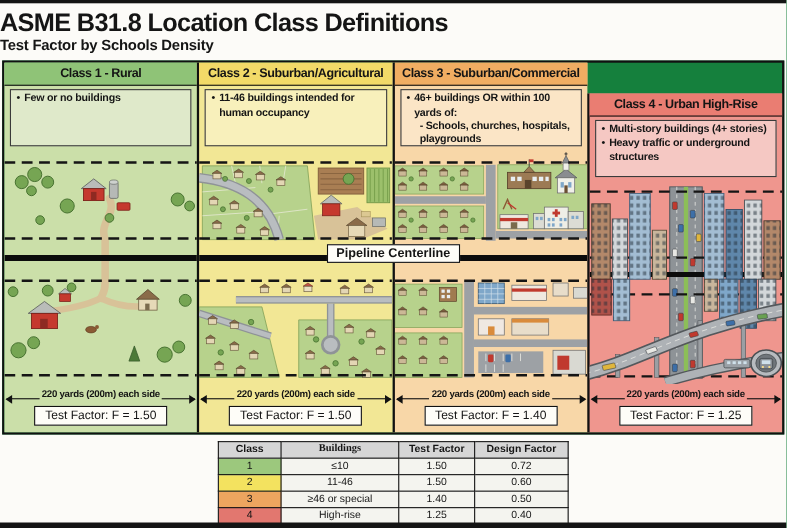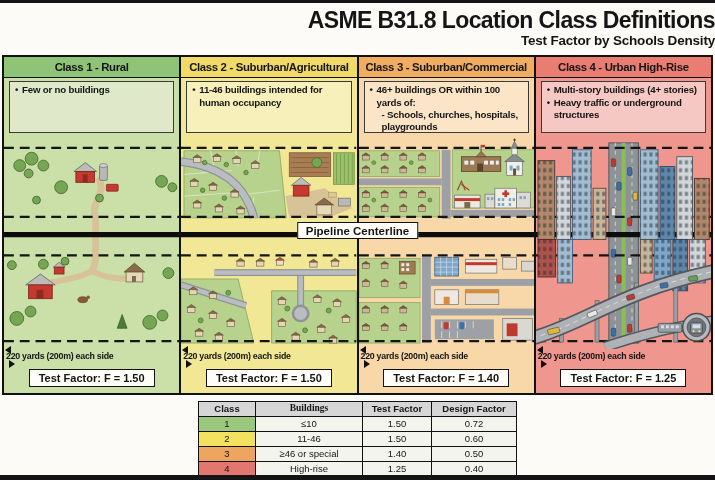--- a/index.html
+++ b/index.html
@@ -2,47 +2,47 @@
 <html><head>
 <meta charset="utf-8">
 <style>
   html,body{margin:0;padding:0;}
   body{
     width:715px;height:480px;position:relative;overflow:hidden;
     background:#fcfbf8;font-family:"Liberation Sans",sans-serif;color:#151515;
   }
   .topbar{height:3px;background:#141414;}
   .bottombar{position:absolute;bottom:0;left:0;width:715px;height:5px;background:#141414;}
-  .titlewrap{text-align:right;padding:5px 0 6px;}
+  .titlewrap{text-align:left;padding:5px 0 6px;}
   .titlewrap h1{margin:0;font-size:23px;font-weight:700;letter-spacing:-0.6px;line-height:1.1;}
   .titlewrap h2{margin:0;font-size:13.5px;font-weight:700;letter-spacing:-0.2px;line-height:1.2;}
   .panel{position:relative;margin:0 2px;height:340px;border:2.5px solid #111;display:flex;background:#15803d;box-sizing:border-box;}
   .col{flex:1;display:flex;flex-direction:column;position:relative;min-width:0;}
   .col + .col{border-left:2px solid #111;}
-  .col1{background:#cbdfa9;} .col2{background:#f2e795;} .col3{background:#f8d7a8;} .col4{background:#ef968e;}
+  .col1{background:#cbdfa9;} .col2{background:#f2e795;} .col3{background:#f8d7a8;} .col4{background:#ef968e;margin-top:28px;}
   .col-header{height:20px;line-height:20px;text-align:center;font-weight:700;font-size:11.4px;letter-spacing:-0.35px;border-bottom:1.8px solid #111;white-space:nowrap;}
   .col1 .col-header{background:#8fc377;} .col2 .col-header{background:#f2da68;}
   .col3 .col-header{background:#f0ad62;} .col4 .col-header{background:#ea7d72;}
   .desc{height:46px;margin:3px 5px 2px;border:1px solid #3a3a3a;padding:2px 4px;box-sizing:content-box;overflow:hidden;}
   .col1 .desc{background:#dfe9ca;} .col2 .desc{background:#f8f0bb;}
   .col3 .desc{background:#fbe5c6;} .col4 .desc{background:#f5c8c3;}
   .desc ul{margin:0;padding:0;list-style:none;}
   .desc li{font-size:9.7px;font-weight:700;line-height:1.24;letter-spacing:-0.2px;position:relative;padding-left:8px;}
   .desc li::before{content:"\2022";position:absolute;left:1px;}
   .desc li.sub{padding-left:13px;}
   .desc li.sub::before{content:"";}
   .art{flex:1;position:relative;}
   .art svg{position:absolute;inset:0;width:100%;height:100%;display:block;}
-  .dist{display:flex;align-items:flex-start;height:14px;padding:0 2px;gap:2px;flex-direction:column;}
+  .dist{display:flex;align-items:flex-end;height:14px;padding:0 2px;gap:2px;}
   .aline{flex:1;height:1.8px;background:#111;position:relative;min-width:8px;}
   .aline.l::before{content:"";position:absolute;left:-1px;top:-3.1px;width:0;height:0;border:4px solid transparent;border-right:6px solid #111;border-left:0;}
   .aline.r::after{content:"";position:absolute;right:-1px;top:-3.1px;width:0;height:0;border:4px solid transparent;border-left:6px solid #111;border-right:0;}
   .dist span{font-size:8.8px;font-weight:700;white-space:nowrap;letter-spacing:-0.25px;}
   .tf{height:30px;display:flex;align-items:center;justify-content:center;}
-  .tf span{background:#fefdf8;border:1.7px solid #111;padding:2px 9px;font-size:11px;font-weight:700;white-space:nowrap;}
+  .tf span{background:#fefdf8;border:1.7px solid #111;padding:2px 9px;font-size:11px;font-weight:400;white-space:nowrap;}
   .pipe-label{position:absolute;left:50%;top:165px;transform:translateX(-50%);background:#fefdf8;border:1.6px solid #111;padding:1.5px 8px;font-size:11.5px;font-weight:700;z-index:5;white-space:nowrap;text-align:right;}
   .table-wrap{display:flex;justify-content:center;margin-top:6px;}
   table{border-collapse:collapse;border:1.6px solid #111;}
   th,td{border:1px solid #111;text-align:center;padding:1px 5px;font-size:9.5px;line-height:1.25;}
   th{background:#d6d6d6;font-weight:700;}
   td{background:#f4f4ef;}
   th.c-class{width:46px;} th.c-bldg{width:96px;font-family:Liberation Serif, serif;} th.c-test{width:58px;} th.c-design{width:74px;}
   td.tc1{background:#9cc87d;} td.tc2{background:#f3e25f;} td.tc3{background:#eda55f;} td.tc4{background:#e2776f;}
 </style>
 </head>

